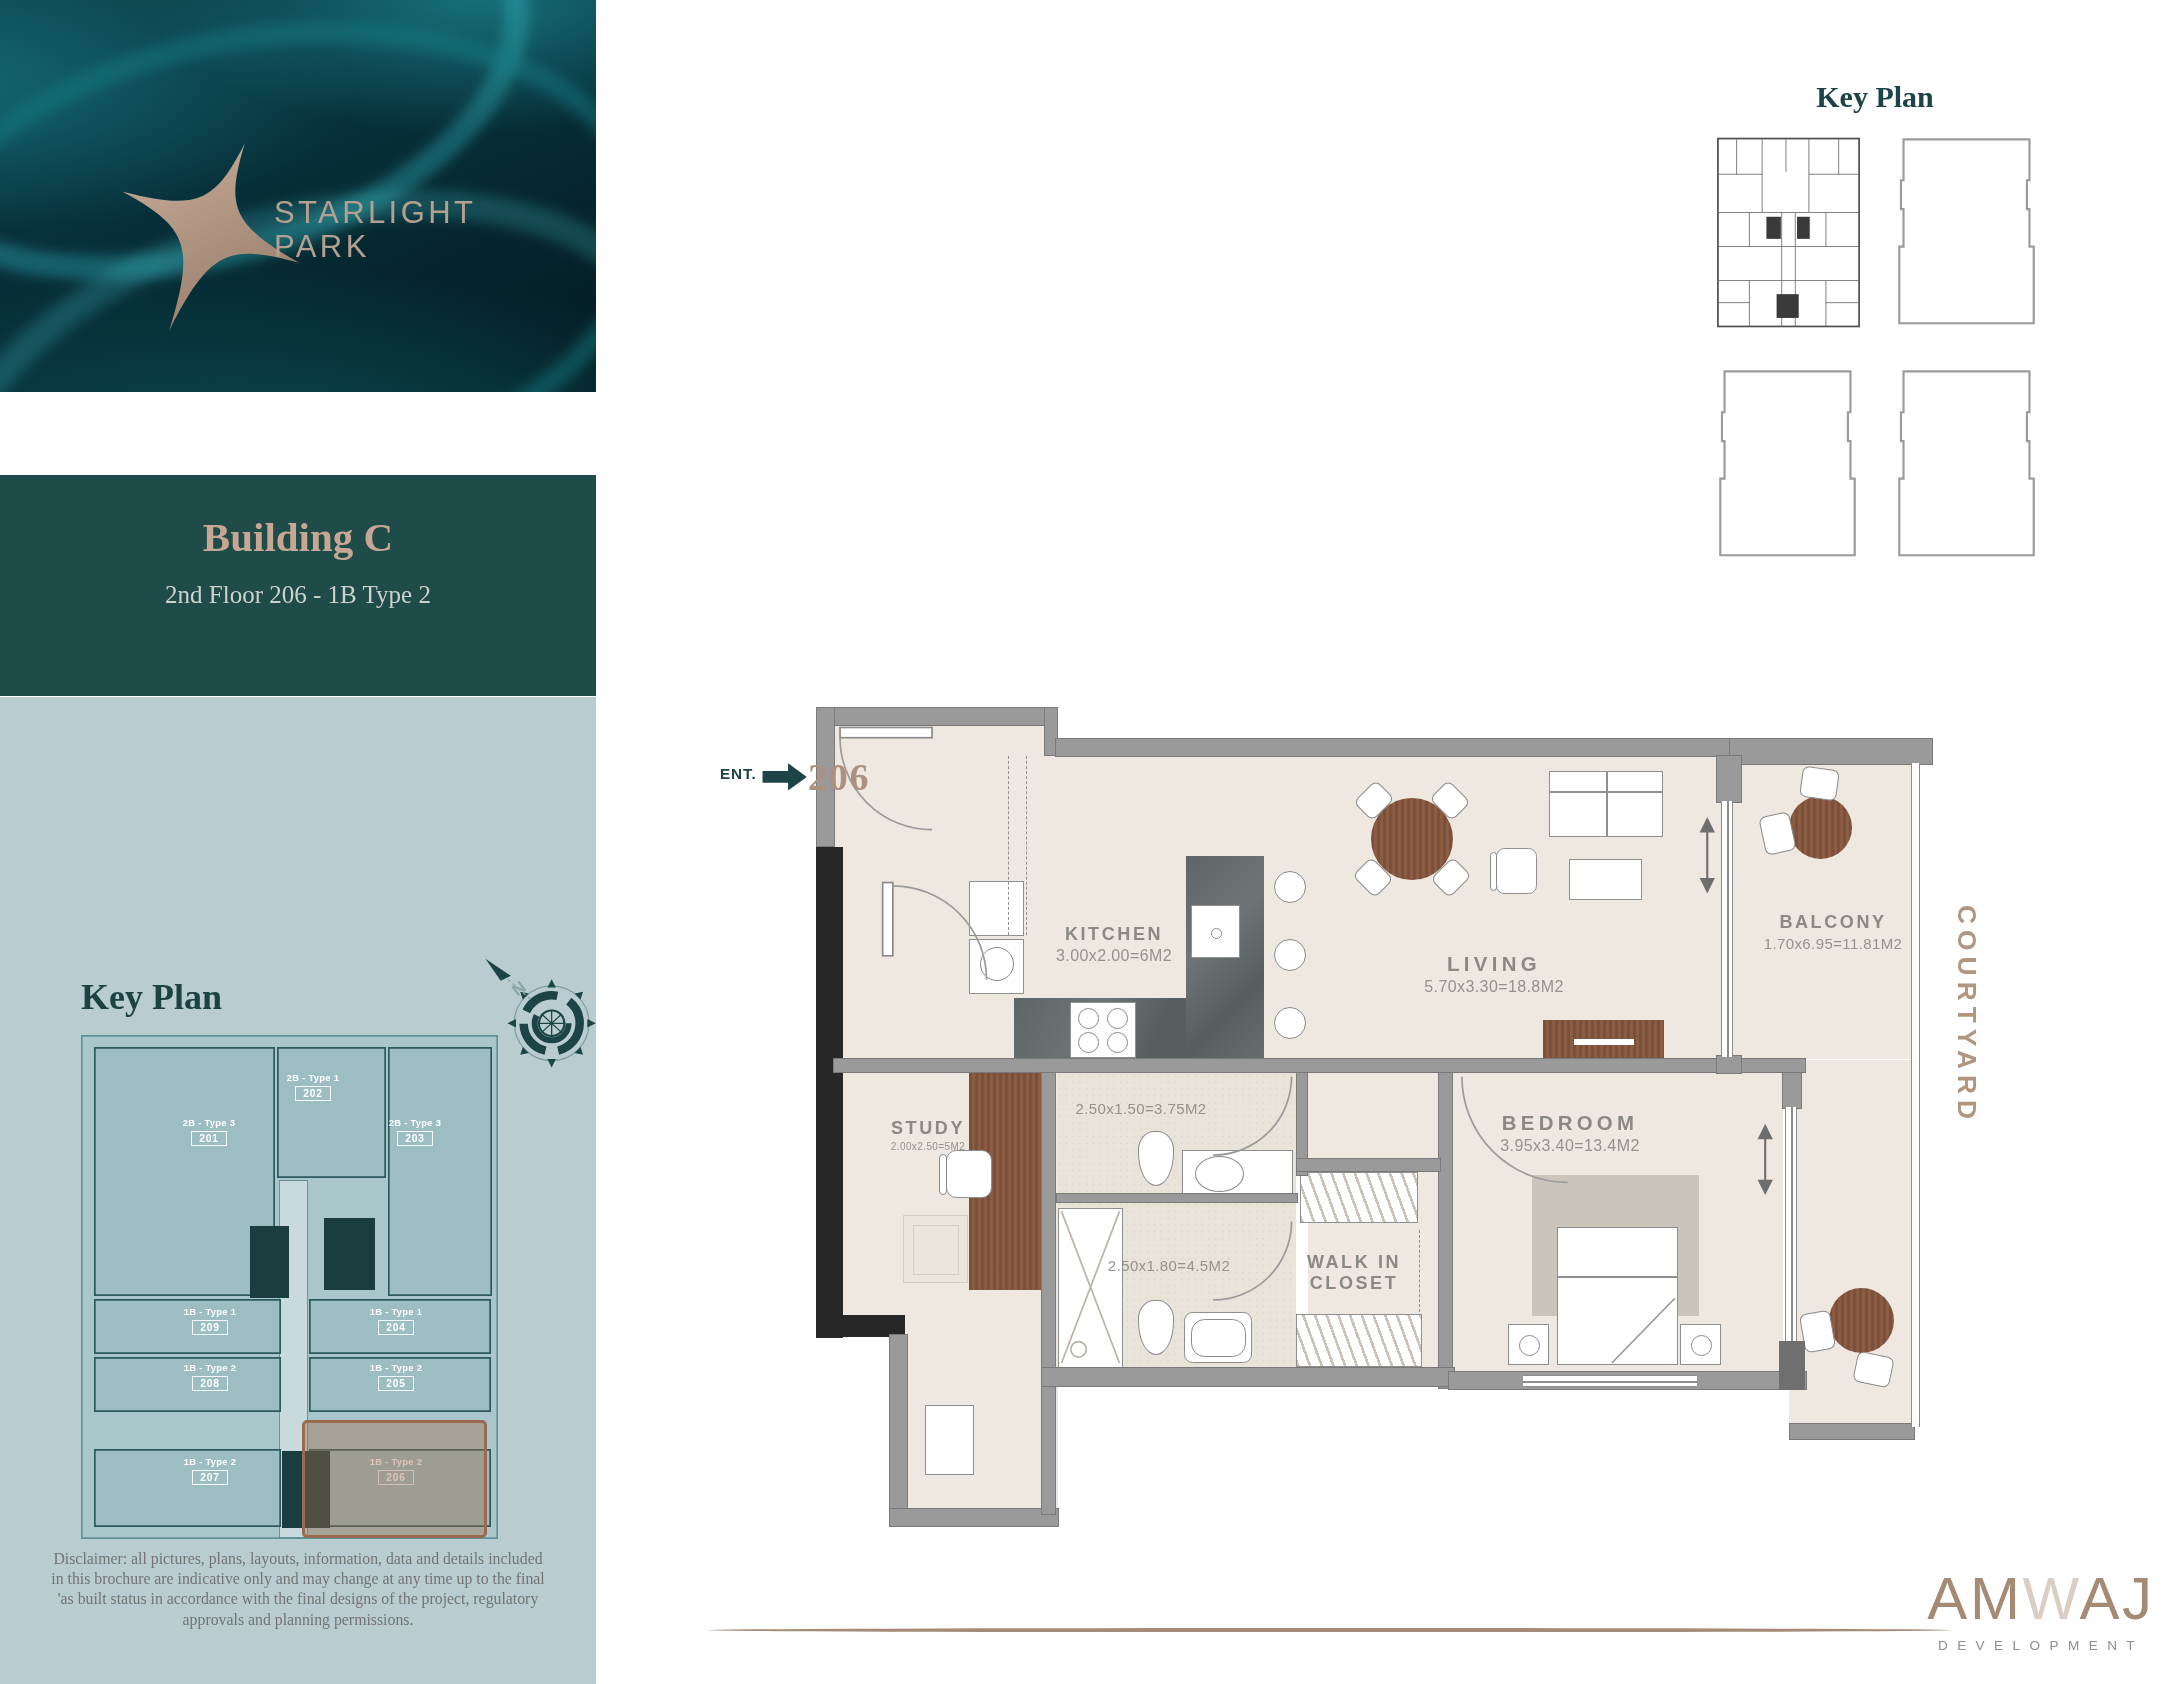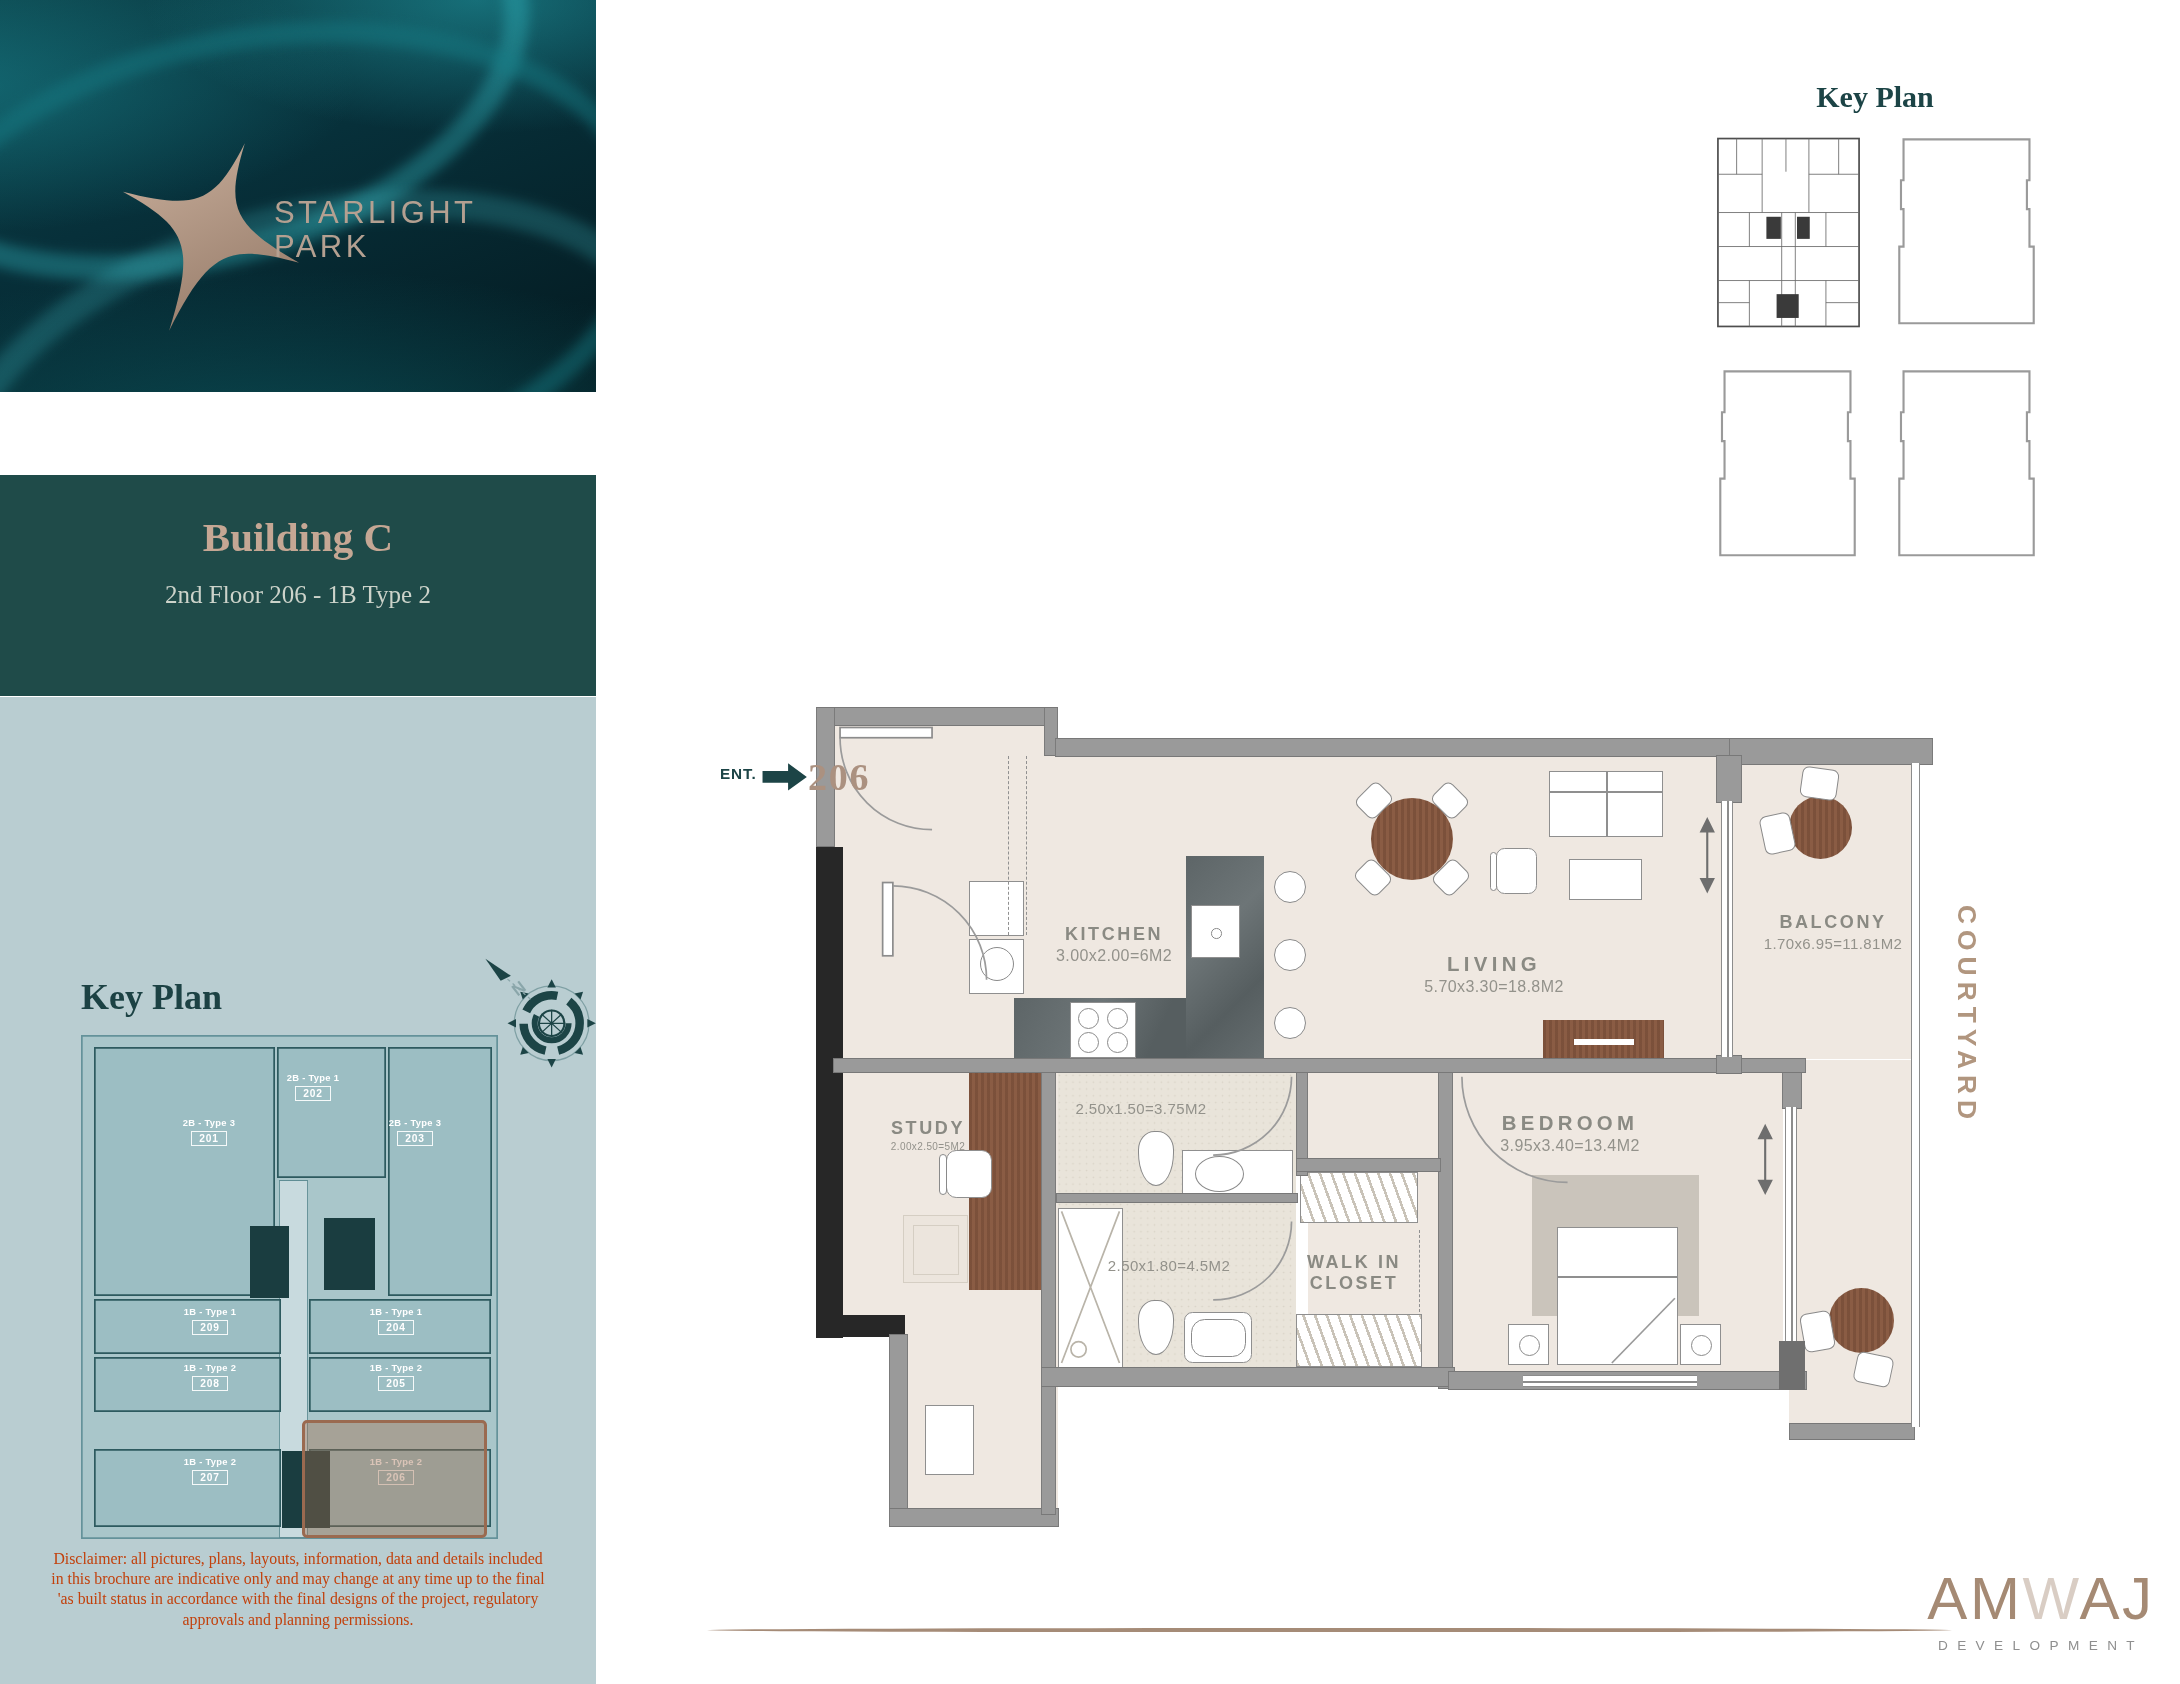--- a/index.html
+++ b/index.html
@@ -35,21 +35,21 @@
   .kpmap{position:absolute;left:81px;top:1035px;width:417px;height:504px;background:#a9c6ca;
         overflow:hidden;box-shadow:inset 0 0 0 1.7px #64929a;}
   .kcell{position:absolute;background:#9cbec3;box-shadow:inset 0 0 0 1.7px #2d5a5f;}
   .kcorr{position:absolute;background:#c8dade;box-shadow:inset 0 0 0 0.9px #5f8d94;}
   .kcore{position:absolute;background:#1a3d40;}
   .kunit{position:absolute;width:128px;text-align:center;color:#fff;}
   .ktype{font-size:9.4px;font-weight:700;letter-spacing:0.3px;white-space:nowrap;}
   .knum{display:inline-block;margin-top:3.4px;border:1.3px solid rgba(255,255,255,.9);
         padding:0.9px 6.8px;font-size:10.2px;font-weight:700;letter-spacing:0.9px;}
   .khl{position:absolute;border:3.4px solid #9a6a50;background:rgba(163,107,76,.40);border-radius:5.1px;}
-  .disclaimer{position:absolute;left:51px;top:1549px;width:494px;text-align:center;color:#c2410c;
+  .disclaimer{position:absolute;left:51px;top:1549px;width:494px;text-align:center;color:#737373;
         font-family:"Liberation Serif",serif;font-size:15.8px;line-height:1.28;}
   
   .floor{position:absolute;background:#efe8e1;}
   .bathfloor{position:absolute;background:#e9e4da;background-image:radial-gradient(#d9d3c6 0.9px,transparent 1px);background-size:6.8px 6.8px;}
   .wall{position:absolute;background:#9a9a9a;box-shadow:inset 0 0 0 0.9px #787878;}
   .wallb{position:absolute;background:#272727;}
   .walld{position:absolute;background:#6f6f6f;}
   .win{position:absolute;background:#fff;border-left:1.7px solid #8c8c8c;border-right:1.7px solid #8c8c8c;box-sizing:border-box;}
   .winh{position:absolute;background:#fff;border-top:1.7px solid #8c8c8c;border-bottom:1.7px solid #8c8c8c;box-sizing:border-box;}
   .winline{position:absolute;left:50%;top:0;width:1.7px;height:100%;background:#8c8c8c;}

